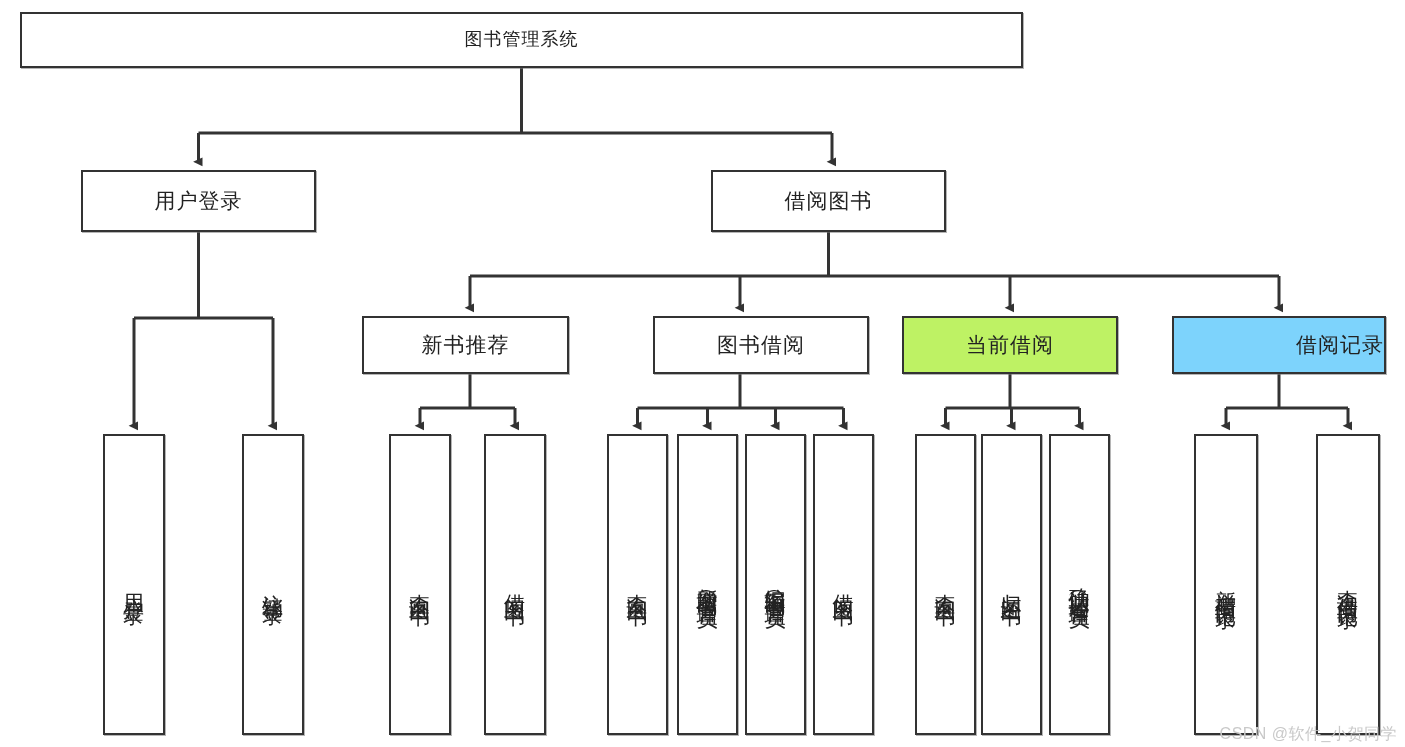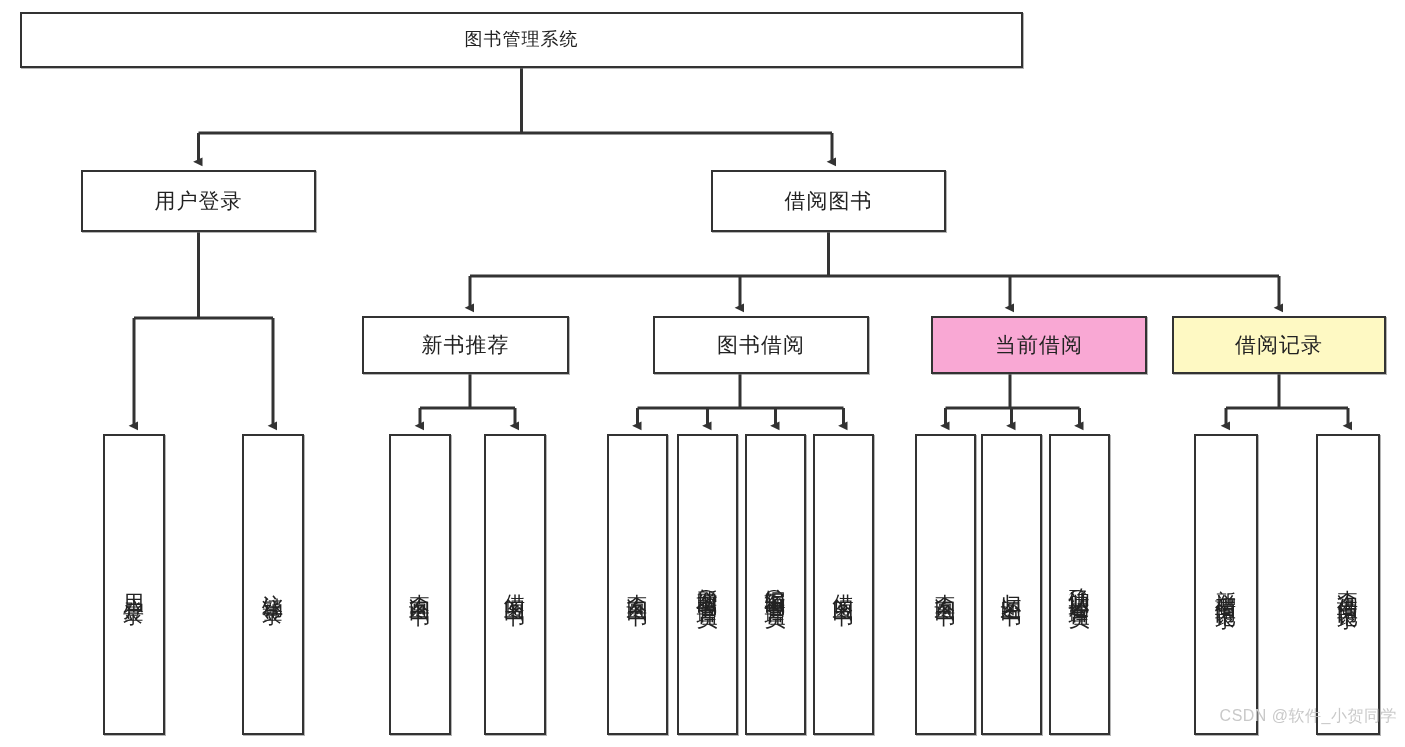--- a/index.html
+++ b/index.html
@@ -64,21 +64,21 @@
     letter-spacing: 4px;
     line-height: 1;
     max-height: 286px;
   }
   .node.vert.tall .lbl {
     letter-spacing: 3px;
   }
   #watermark {
     position: absolute;
     right: 8px;
-    bottom: 20px;
+    bottom: 2px;
     font-size: 16px;
     color: #c9c9c9;
     letter-spacing: 0.5px;
     white-space: nowrap;
     user-select: none;
   }
 </style>
 </head>
 <body>
 
@@ -144,24 +144,24 @@
   <div class="node horiz" id="node-l2-1" style="left: 711px; top: 170px; width: 235px; height: 62px; border-color: rgb(51, 51, 51); background: rgb(255, 255, 255); color: rgb(34, 34, 34);">
     <span class="lbl">借阅图书</span>
   </div>
 
   <div class="node horiz" id="node-l3-0" style="left: 362px; top: 316px; width: 207px; height: 58px; border-color: rgb(51, 51, 51); background: rgb(255, 255, 255); color: rgb(34, 34, 34);">
     <span class="lbl">新书推荐</span>
   </div>
   <div class="node horiz" id="node-l3-1" style="left: 632px; top: 316px; width: 216px; height: 58px; border-color: rgb(51, 51, 51); background: rgb(255, 255, 255); color: rgb(34, 34, 34); margin-left: 21px;">
     <span class="lbl">图书借阅</span>
   </div>
-  <div class="node horiz" id="node-l3-2" style="left: 902px; top: 316px; width: 216px; height: 58px; border-color: rgb(51, 51, 51); background: #f9a8d4; color: rgb(34, 34, 34); margin-left: 29px;">
+  <div class="node horiz" id="node-l3-2" style="left: 902px; top: 316px; width: 216px; height: 58px; border-color: rgb(51, 51, 51); background: #bef264; color: rgb(34, 34, 34);">
     <span class="lbl">当前借阅</span>
   </div>
-  <div class="node horiz" id="node-l3-3" style="left: 1172px; top: 316px; width: 214px; height: 58px; border-color: rgb(51, 51, 51); background: #fef9c3; color: rgb(34, 34, 34);">
+  <div class="node horiz" id="node-l3-3" style="left: 1172px; top: 316px; width: 214px; height: 58px; border-color: rgb(51, 51, 51); background: #7dd3fc; color: rgb(34, 34, 34); justify-content: flex-end;">
     <span class="lbl">借阅记录</span>
   </div>
 
   <div class="node vert" id="node-leaf-0" style="left: 103px; top: 434px; width: 62px; height: 301px; border-color: rgb(51, 51, 51); background: rgb(255, 255, 255); color: rgb(34, 34, 34);">
     <span class="lbl">用户登录</span>
   </div>
   <div class="node vert" id="node-leaf-1" style="left: 242px; top: 434px; width: 62px; height: 301px; border-color: rgb(51, 51, 51); background: rgb(255, 255, 255); color: rgb(34, 34, 34);">
     <span class="lbl">注销登录</span>
   </div>
   <div class="node vert" id="node-leaf-2" style="left: 389px; top: 434px; width: 62px; height: 301px; border-color: rgb(51, 51, 51); background: rgb(255, 255, 255); color: rgb(34, 34, 34);">

